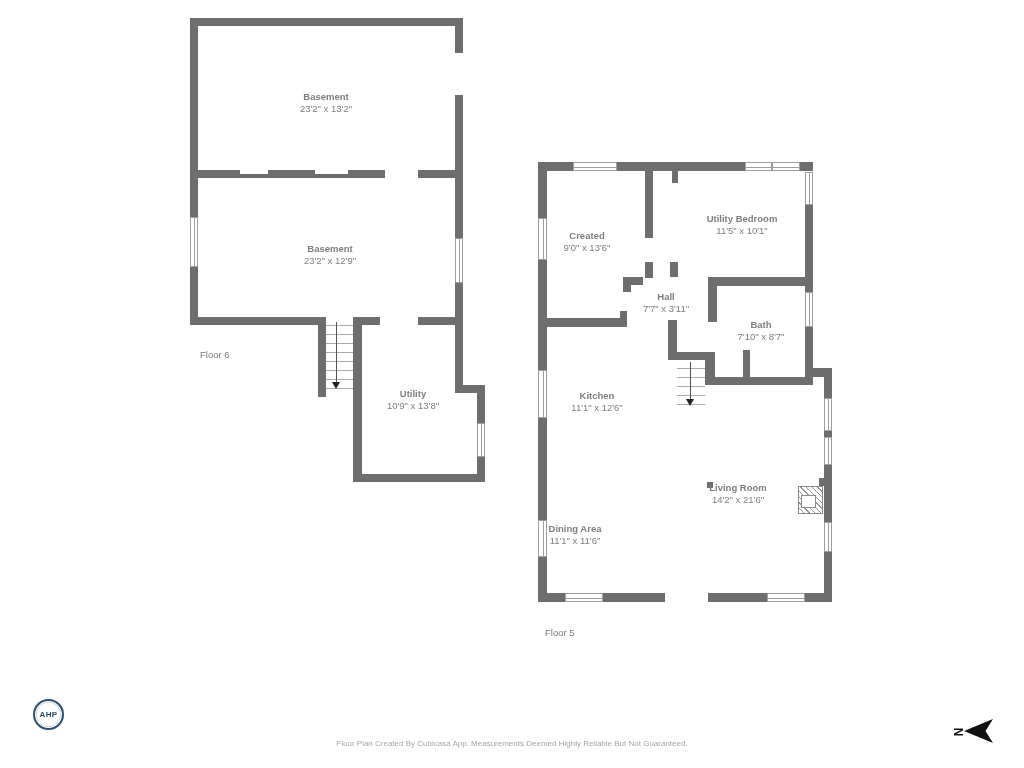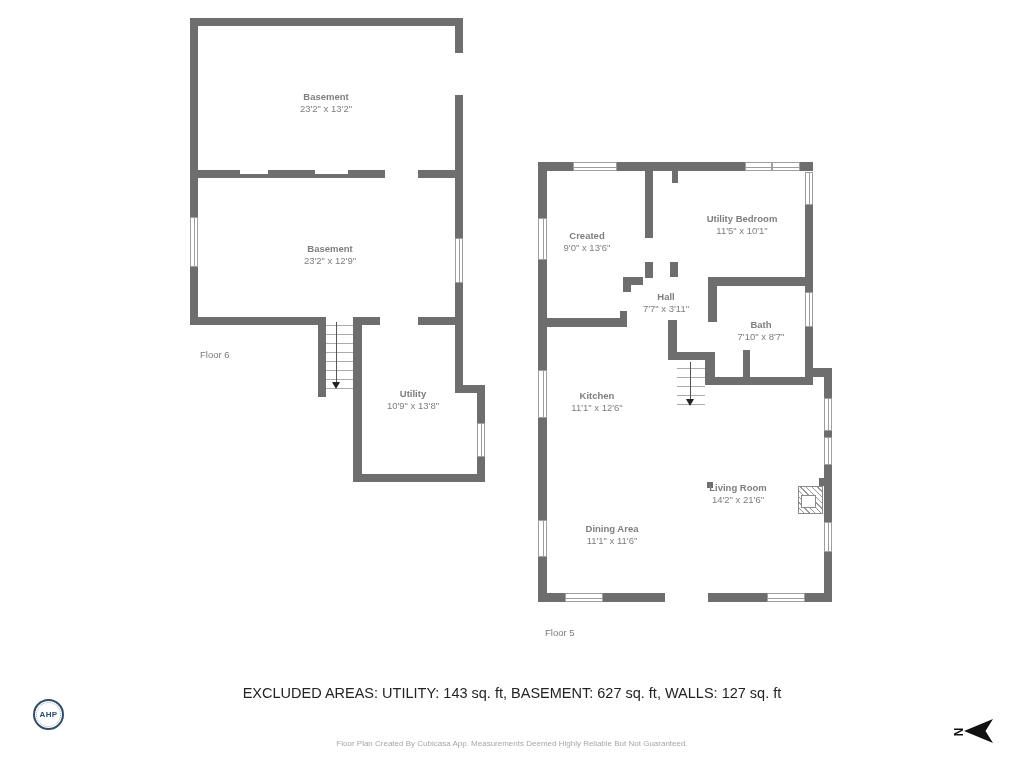--- a/index.html
+++ b/index.html
@@ -162,29 +162,28 @@
       <span class="dm">7'10" x 8'7"</span>
     </div>
     <div class="rl" style="left:517px;top:390px">
       <span class="nm">Kitchen</span>
       <span class="dm">11'1" x 12'6"</span>
     </div>
     <div class="rl" style="left:658px;top:482px">
       <span class="nm">Living Room</span>
       <span class="dm">14'2" x 21'6"</span>
     </div>
-    <div class="rl" style="left:532px;top:523px">
+    <div class="rl" style="left:495px;top:523px">
       <span class="nm">Dining Area</span>
       <span class="dm">11'1" x 11'6"</span>
     </div>
     <div class="floor-label" style="left:545px;top:627px">Floor 5</div>
   </div>
 
   <div class="summary">
-    <div class="line">EXCLUDED AREAS: UTILITY: 143 sq. ft, BASEMENT: 627 sq. ft, WALLS: 127 sq. ft</div>
   </div>
   <div class="disclaimer">Floor Plan Created By Cubicasa App. Measurements Deemed Highly Reliable But Not Guaranteed.</div>
 
   <div class="logo">
     <span class="txt">AHP</span>
   </div>
 
   <svg class="compass" width="62" height="40" viewBox="0 0 62 40">
     <text x="17" y="22" transform="rotate(90 17 22)" font-size="12" font-weight="bold" fill="#111" text-anchor="middle" dominant-baseline="middle">N</text>
     <polygon points="24,21 53,9 45.5,21 53,33" fill="#111"></polygon>

